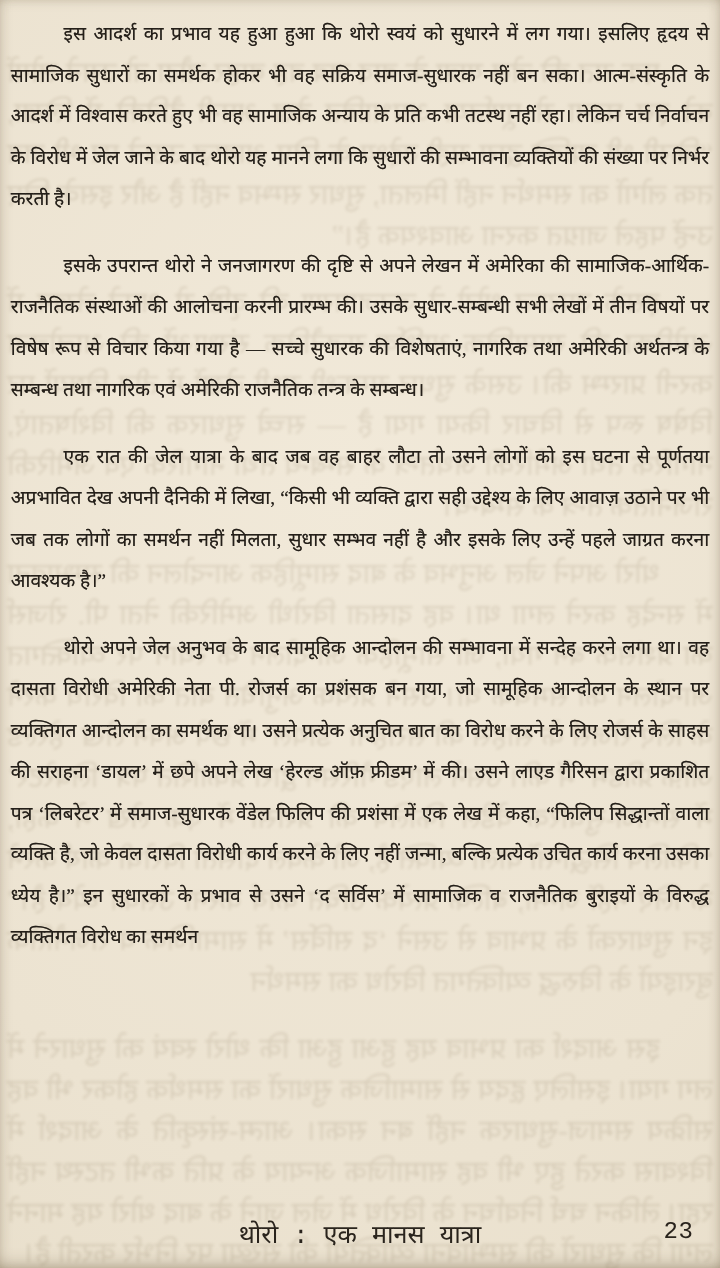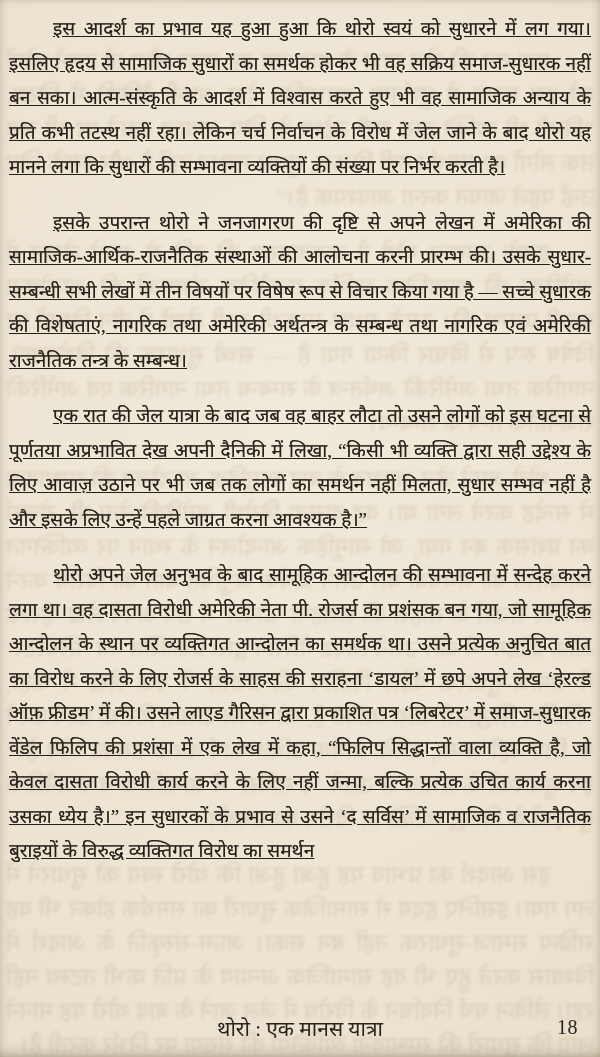--- a/index.html
+++ b/index.html
@@ -45,35 +45,35 @@
     margin: 0 0 22px 0;
   }
   .content {
     position: absolute;
     left: 9px;
     right: 9px;
     top: 12px;
     color: #241f19;
   }
   .content p {
-    font-size: 19px;
+    font-size: 16px;
     line-height: 34.5px;
     text-align: justify;
     text-indent: 44px;
     margin: 0 0 21px 0;
     text-shadow: 0 0 0.5px rgba(36, 31, 25, 0.55);
-    text-decoration: underline;
   }
   .footer {
     position: absolute;
     left: 0;
     right: 0;
     top: 1014px;
     height: 34px;
     color: #2a241d;
+    font-family: Liberation Mono, monospace;
   }
   .footer-title {
     display: block;
     text-align: center;
     font-size: 21px;
   }
   .page-number {
     position: absolute;
     right: 22px;
     top: 2px;
@@ -95,16 +95,16 @@
 
   <div class="content">
     <p>इस आदर्श का प्रभाव यह हुआ हुआ कि थोरो स्वयं को सुधारने में लग गया। इसलिए हृदय से सामाजिक सुधारों का समर्थक होकर भी वह सक्रिय समाज-सुधारक नहीं बन सका। आत्म-संस्कृति के आदर्श में विश्वास करते हुए भी वह सामाजिक अन्याय के प्रति कभी तटस्थ नहीं रहा। लेकिन चर्च निर्वाचन के विरोध में जेल जाने के बाद थोरो यह मानने लगा कि सुधारों की सम्भावना व्यक्तियों की संख्या पर निर्भर करती है।</p>
     <p>इसके उपरान्त थोरो ने जनजागरण की दृष्टि से अपने लेखन में अमेरिका की सामाजिक-आर्थिक-राजनैतिक संस्थाओं की आलोचना करनी प्रारम्भ की। उसके सुधार-सम्बन्धी सभी लेखों में तीन विषयों पर विषेष रूप से विचार किया गया है — सच्चे सुधारक की विशेषताएं, नागरिक तथा अमेरिकी अर्थतन्त्र के सम्बन्ध तथा नागरिक एवं अमेरिकी राजनैतिक तन्त्र के सम्बन्ध।</p>
     <p>एक रात की जेल यात्रा के बाद जब वह बाहर लौटा तो उसने लोगों को इस घटना से पूर्णतया अप्रभावित देख अपनी दैनिकी में लिखा, “किसी भी व्यक्ति द्वारा सही उद्देश्य के लिए आवाज़ उठाने पर भी जब तक लोगों का समर्थन नहीं मिलता, सुधार सम्भव नहीं है और इसके लिए उन्हें पहले जाग्रत करना आवश्यक है।”</p>
     <p>थोरो अपने जेल अनुभव के बाद सामूहिक आन्दोलन की सम्भावना में सन्देह करने लगा था। वह दासता विरोधी अमेरिकी नेता पी. रोजर्स का प्रशंसक बन गया, जो सामूहिक आन्दोलन के स्थान पर व्यक्तिगत आन्दोलन का समर्थक था। उसने प्रत्येक अनुचित बात का विरोध करने के लिए रोजर्स के साहस की सराहना ‘डायल’ में छपे अपने लेख ‘हेरल्ड ऑफ़ फ्रीडम’ में की। उसने लाएड गैरिसन द्वारा प्रकाशित पत्र ‘लिबरेटर’ में समाज-सुधारक वेंडेल फिलिप की प्रशंसा में एक लेख में कहा, “फिलिप सिद्धान्तों वाला व्यक्ति है, जो केवल दासता विरोधी कार्य करने के लिए नहीं जन्मा, बल्कि प्रत्येक उचित कार्य करना उसका ध्येय है।” इन सुधारकों के प्रभाव से उसने ‘द सर्विस’ में सामाजिक व राजनैतिक बुराइयों के विरुद्ध व्यक्तिगत विरोध का समर्थन</p>
   </div>
 
   <div class="footer">
     <span class="footer-title">थोरो : एक मानस यात्रा</span>
-    <span class="page-number">18</span>
+    <span class="page-number">23</span>
   </div>
 
 </div>
 
 </body></html>

